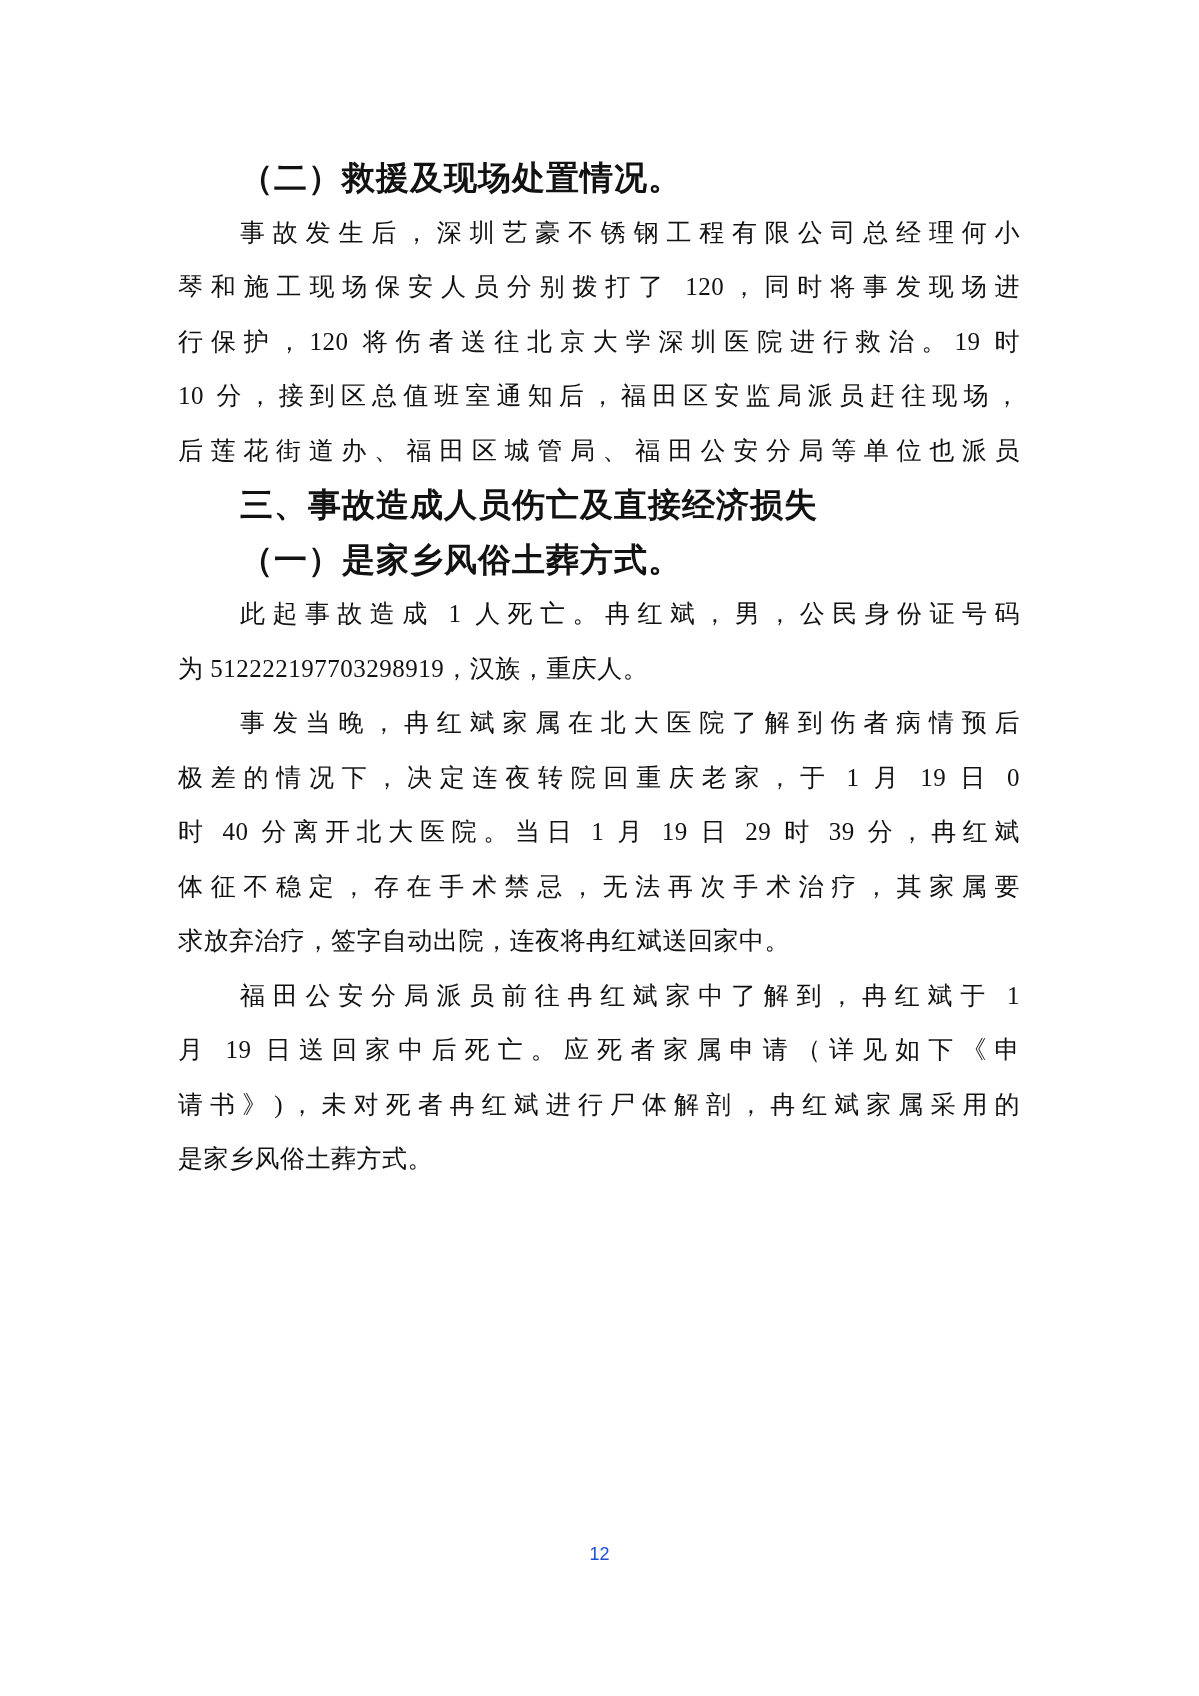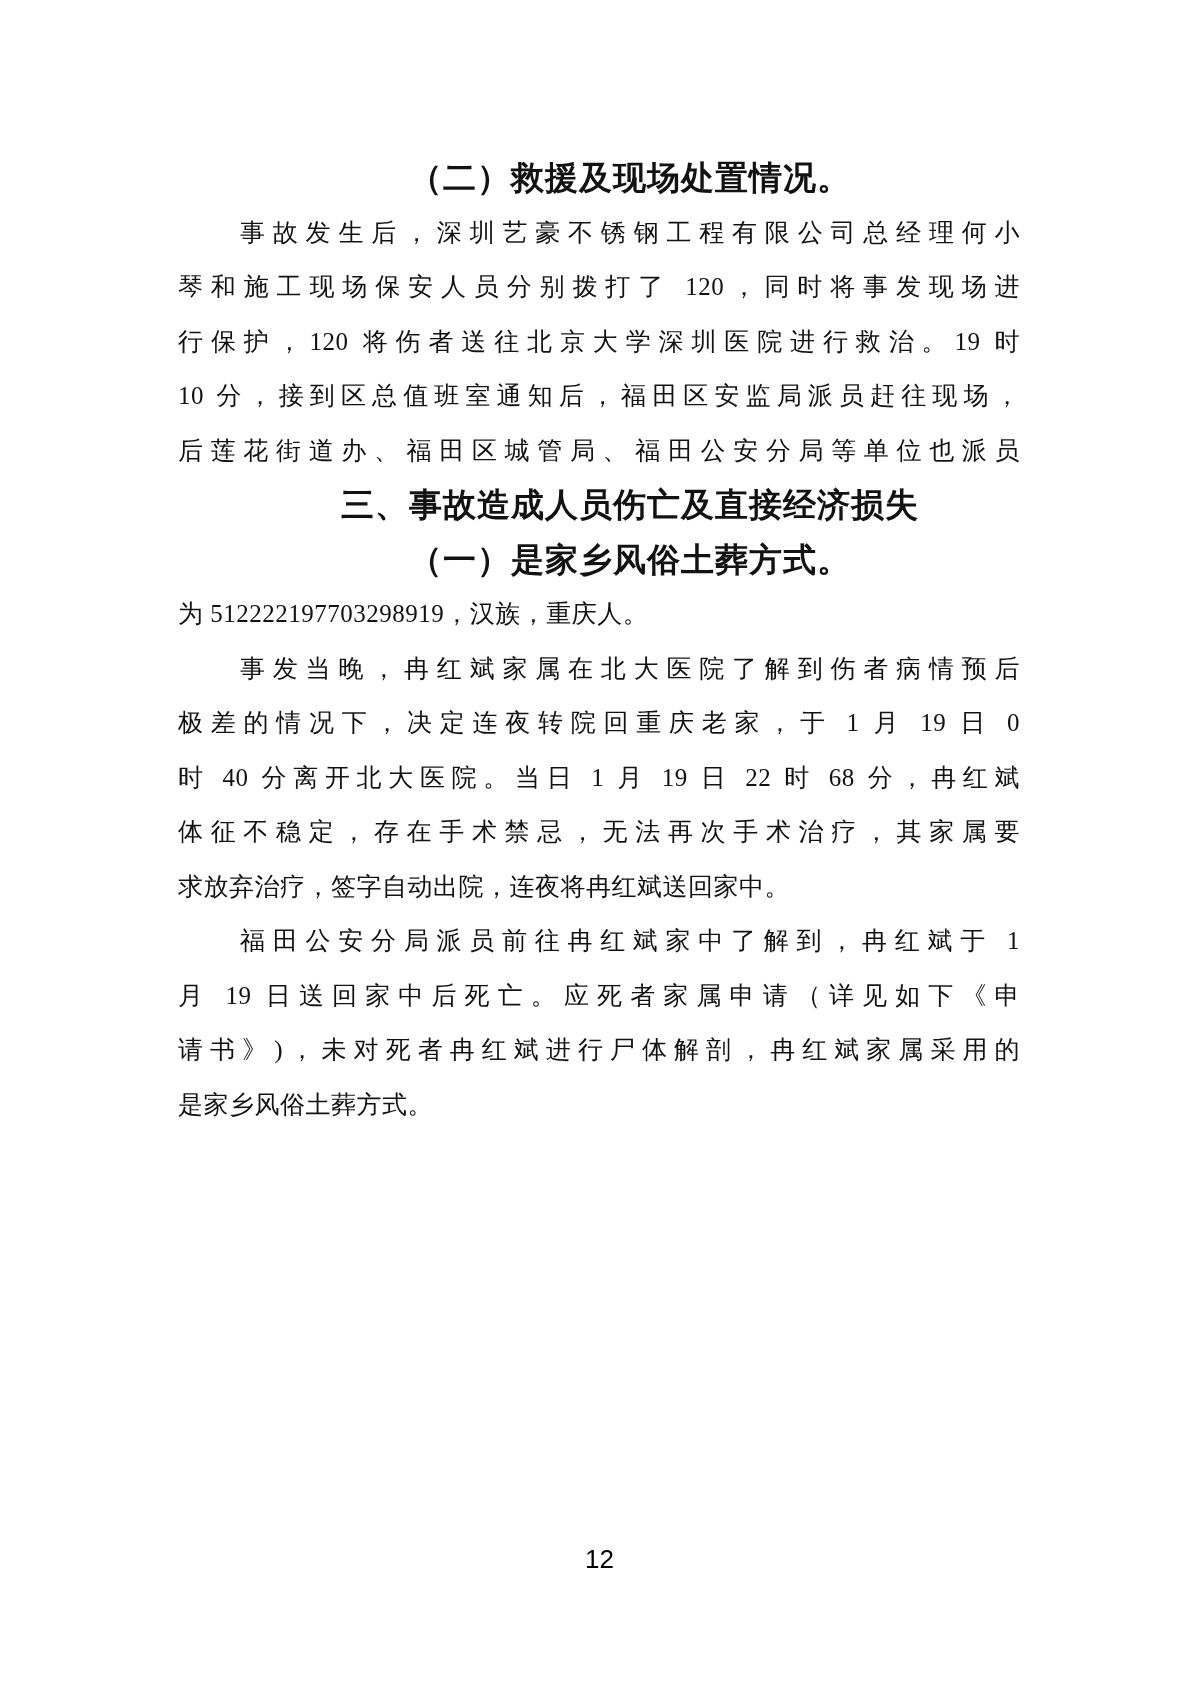--- a/index.html
+++ b/index.html
@@ -28,56 +28,56 @@
     font-size: 25px;
     letter-spacing: 0.5px;
     text-align: left;
   }
   .line.fill {
     text-align: justify;
     text-align-last: justify;
   }
   .line.indent {
     text-indent: 62px;
-    text-align: center;
   }
   .line.heading {
     font-family: "Liberation Sans", "DejaVu Sans", sans-serif;
     font-weight: 700;
     font-size: 33px;
     letter-spacing: 1px;
   }
   .page-number {
     position: absolute;
     top: 1544px;
     left: 0;
     width: 100%;
     text-align: center;
-    font-size: 26px;
-    color: #000000;
+    font-size: 18px;
+    color: #1d4ed8;
     font-family: "Liberation Sans", "DejaVu Sans", sans-serif;
   }
 </style>
 </head>
 <body>
 
 <div class="page">
   <div class="text-area" id="text-area">
       <div class="line heading indent">（二）救援及现场处置情况。</div>
       <div class="line body indent fill">事故发生后，深圳艺豪不锈钢工程有限公司总经理何小</div>
       <div class="line body fill">琴和施工现场保安人员分别拨打了 120，同时将事发现场进</div>
       <div class="line body fill">行保护，120 将伤者送往北京大学深圳医院进行救治。19 时</div>
       <div class="line body fill">10 分，接到区总值班室通知后，福田区安监局派员赶往现场，</div>
       <div class="line body fill">后莲花街道办、福田区城管局、福田公安分局等单位也派员</div>
       <div class="line heading indent">三、事故造成人员伤亡及直接经济损失</div>
       <div class="line heading indent">（一）是家乡风俗土葬方式。</div>
+      <div class="line body indent fill">此起事故造成 1 人死亡。冉红斌，男，公民身份证号码</div>
       <div class="line body">为 512222197703298919，汉族，重庆人。</div>
       <div class="line body indent fill">事发当晚，冉红斌家属在北大医院了解到伤者病情预后</div>
       <div class="line body fill">极差的情况下，决定连夜转院回重庆老家，于 1 月 19 日 0</div>
-      <div class="line body fill">时 40 分离开北大医院。当日 1 月 19 日 22 时 68 分，冉红斌</div>
+      <div class="line body fill">时 40 分离开北大医院。当日 1 月 19 日 29 时 39 分，冉红斌</div>
       <div class="line body fill">体征不稳定，存在手术禁忌，无法再次手术治疗，其家属要</div>
       <div class="line body">求放弃治疗，签字自动出院，连夜将冉红斌送回家中。</div>
       <div class="line body indent fill">福田公安分局派员前往冉红斌家中了解到，冉红斌于 1</div>
       <div class="line body fill">月 19 日送回家中后死亡。应死者家属申请（详见如下《申</div>
       <div class="line body fill">请书》)，未对死者冉红斌进行尸体解剖，冉红斌家属采用的</div>
       <div class="line body">是家乡风俗土葬方式。</div>
     </div>
   <div class="page-number">12</div>
 </div>
 

